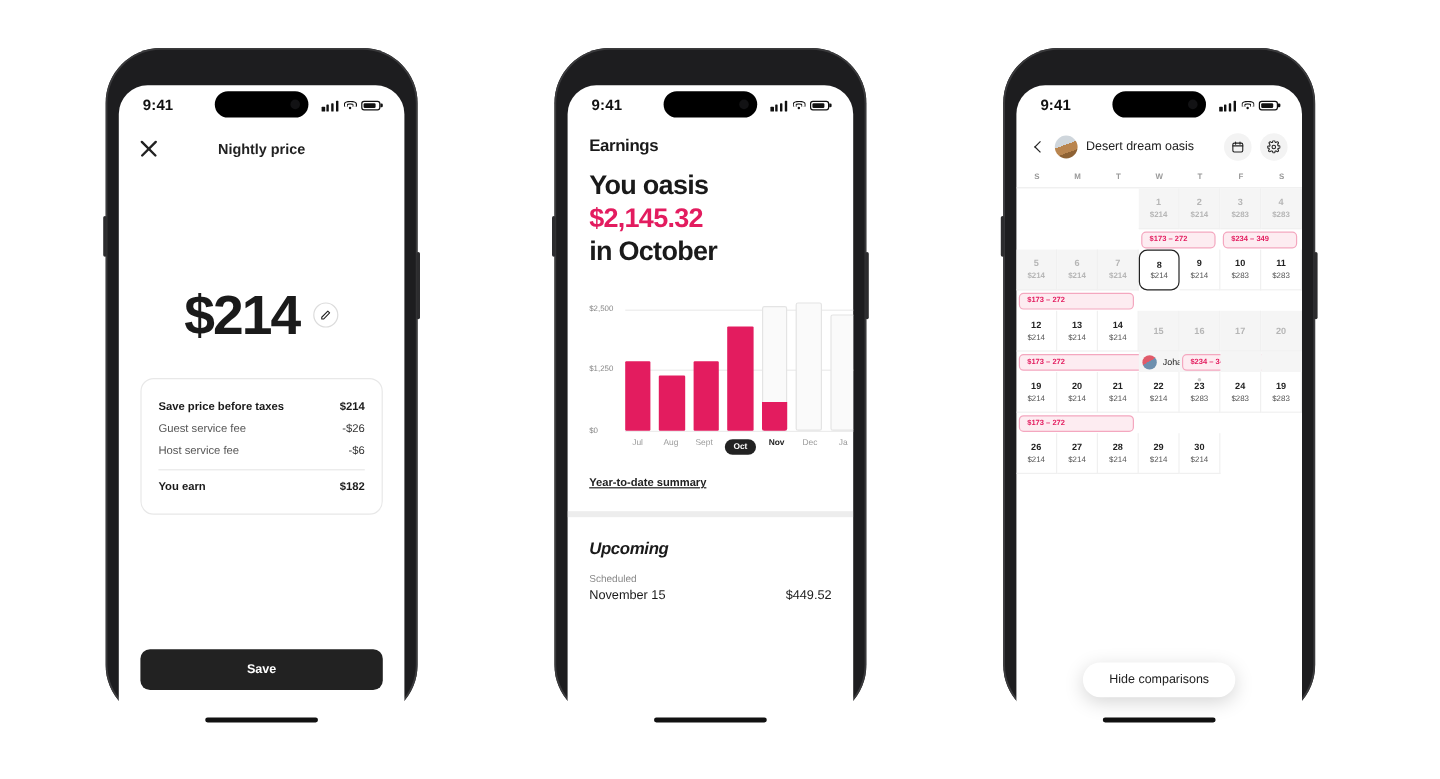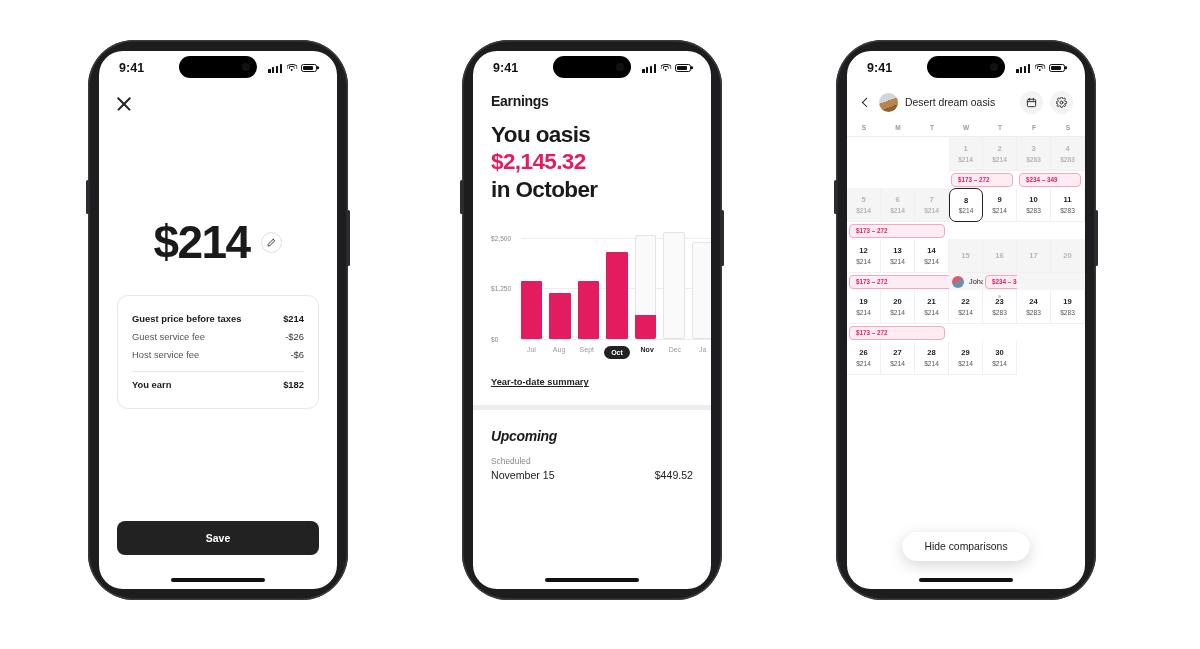--- a/index.html
+++ b/index.html
@@ -16,21 +16,21 @@
            padding: 11px; box-shadow: 0 0 0 1.5px #3a3a3c inset; }
   .phone::after { 
     content:""; position:absolute; right:-2px; top:170px; width:3px; height:56px;
     background:#2c2c2e; border-radius:2px;
   }
   .phone::before { 
     content:""; position:absolute; left:-2px; top:140px; width:3px; height:34px;
     background:#2c2c2e; border-radius:2px;
   }
   .screen { width:100%; height:100%; background:#fff; border-radius:24px;
-            overflow:hidden; position:relative; }
+            overflow:hidden; position:relative;margin-top:20px; }
 
   #phone1 { left:88px;  top:40px;  width:260px; height:560px; }
   #phone2 { left:462px; top:40px;  width:260px; height:560px; }
   #phone3 { left:836px; top:40px;  width:260px; height:560px; }
 
   
   .statusbar { height:34px; position:relative; display:flex; align-items:center;
                justify-content:space-between; padding:0 20px 0 20px; }
   .sb-time { font-size:12.5px; font-weight:700; color:#111; letter-spacing:.1px; }
   .island { position:absolute; left:50%; top:5px; transform:translateX(-50%);
@@ -210,34 +210,35 @@
               <em></em>
             </div>
         </div>
       </div>
 
       <div class="nav1">
         <div class="x-btn">
             <span></span>
             <span></span>
           </div>
+        <div class="nav1-title">Nightly price</div>
       </div>
 
       <div class="price-hero">
         <div class="amt">$214</div>
         <div class="pencil-btn">
           <svg width="9" height="9" viewBox="0 0 24 24" fill="none" stroke="#222" stroke-width="2.4" stroke-linecap="round" stroke-linejoin="round" aria-hidden="true">
             <path d="M16.5 3.5l4 4L7 21H3v-4L16.5 3.5z"></path>
           </svg>
         </div>
       </div>
 
       <div class="bdcard">
         <div class="bdrow bold">
-          <span class="lbl">Guest price before taxes</span>
+          <span class="lbl">Save price before taxes</span>
           <span class="val">$214</span>
         </div>
         <div class="bdrow">
           <span class="lbl">Guest service fee</span>
           <span class="val">-$26</span>
         </div>
         <div class="bdrow">
           <span class="lbl">Host service fee</span>
           <span class="val">-$6</span>
         </div>

